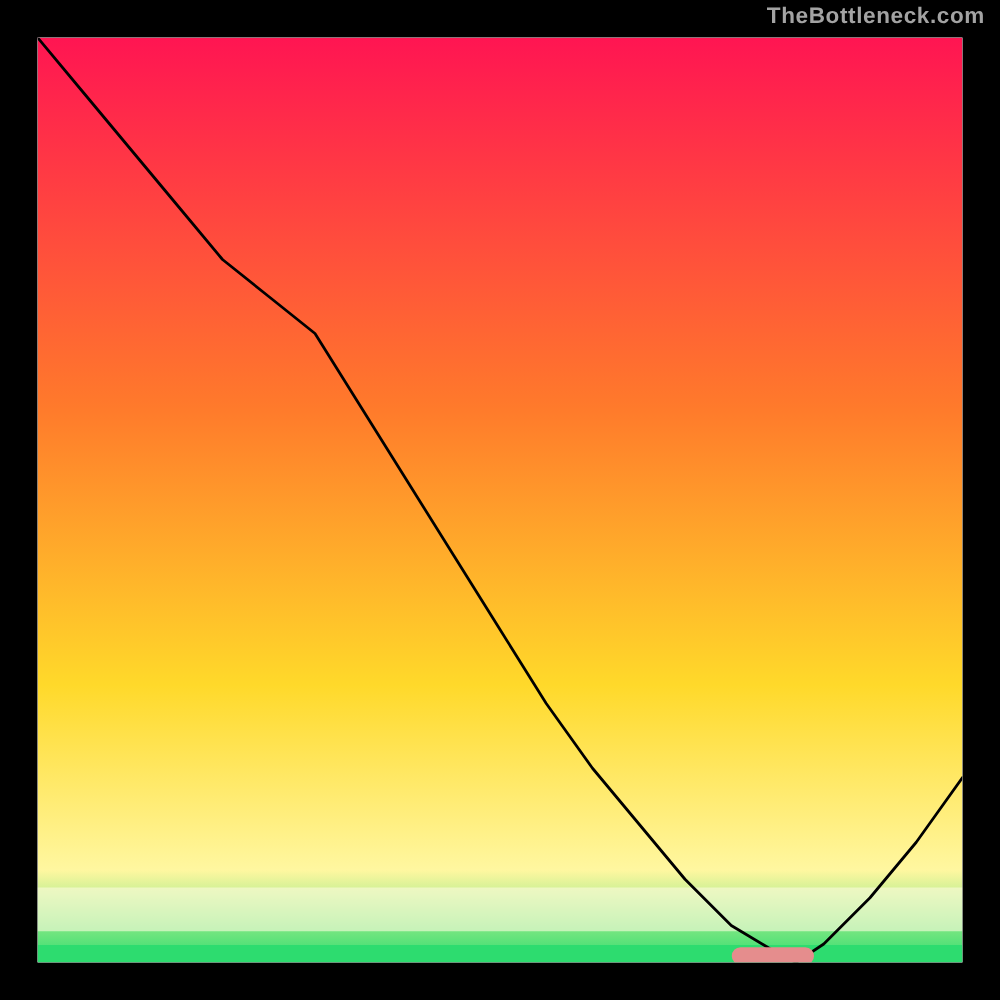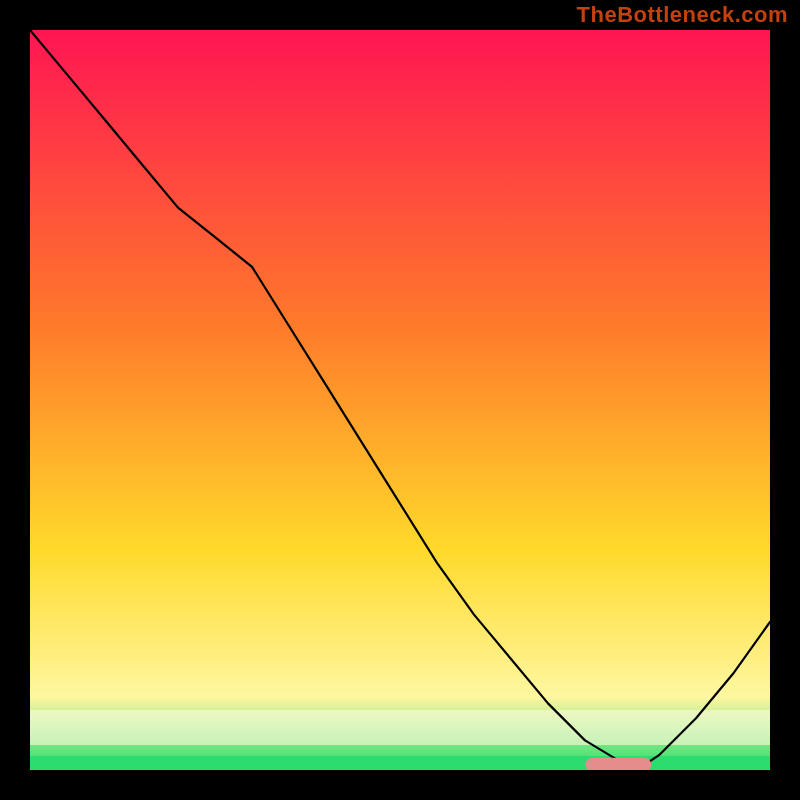--- a/index.html
+++ b/index.html
@@ -13,22 +13,22 @@
   }
   .stage {
     position: relative;
     width: 800px;
     height: 800px;
   }
   .watermark {
     position: absolute;
     top: 2px;
     right: 12px;
-    color: #c2410c;
-    font-size: 22px;
+    color: #a3a3a3;
+    font-size: 18px;
     font-weight: 600;
     letter-spacing: 0.5px;
     z-index: 10;
   }
   .inner {
     position: absolute;
     left: 30px;
     top: 30px;
     width: 740px;
     height: 740px;

